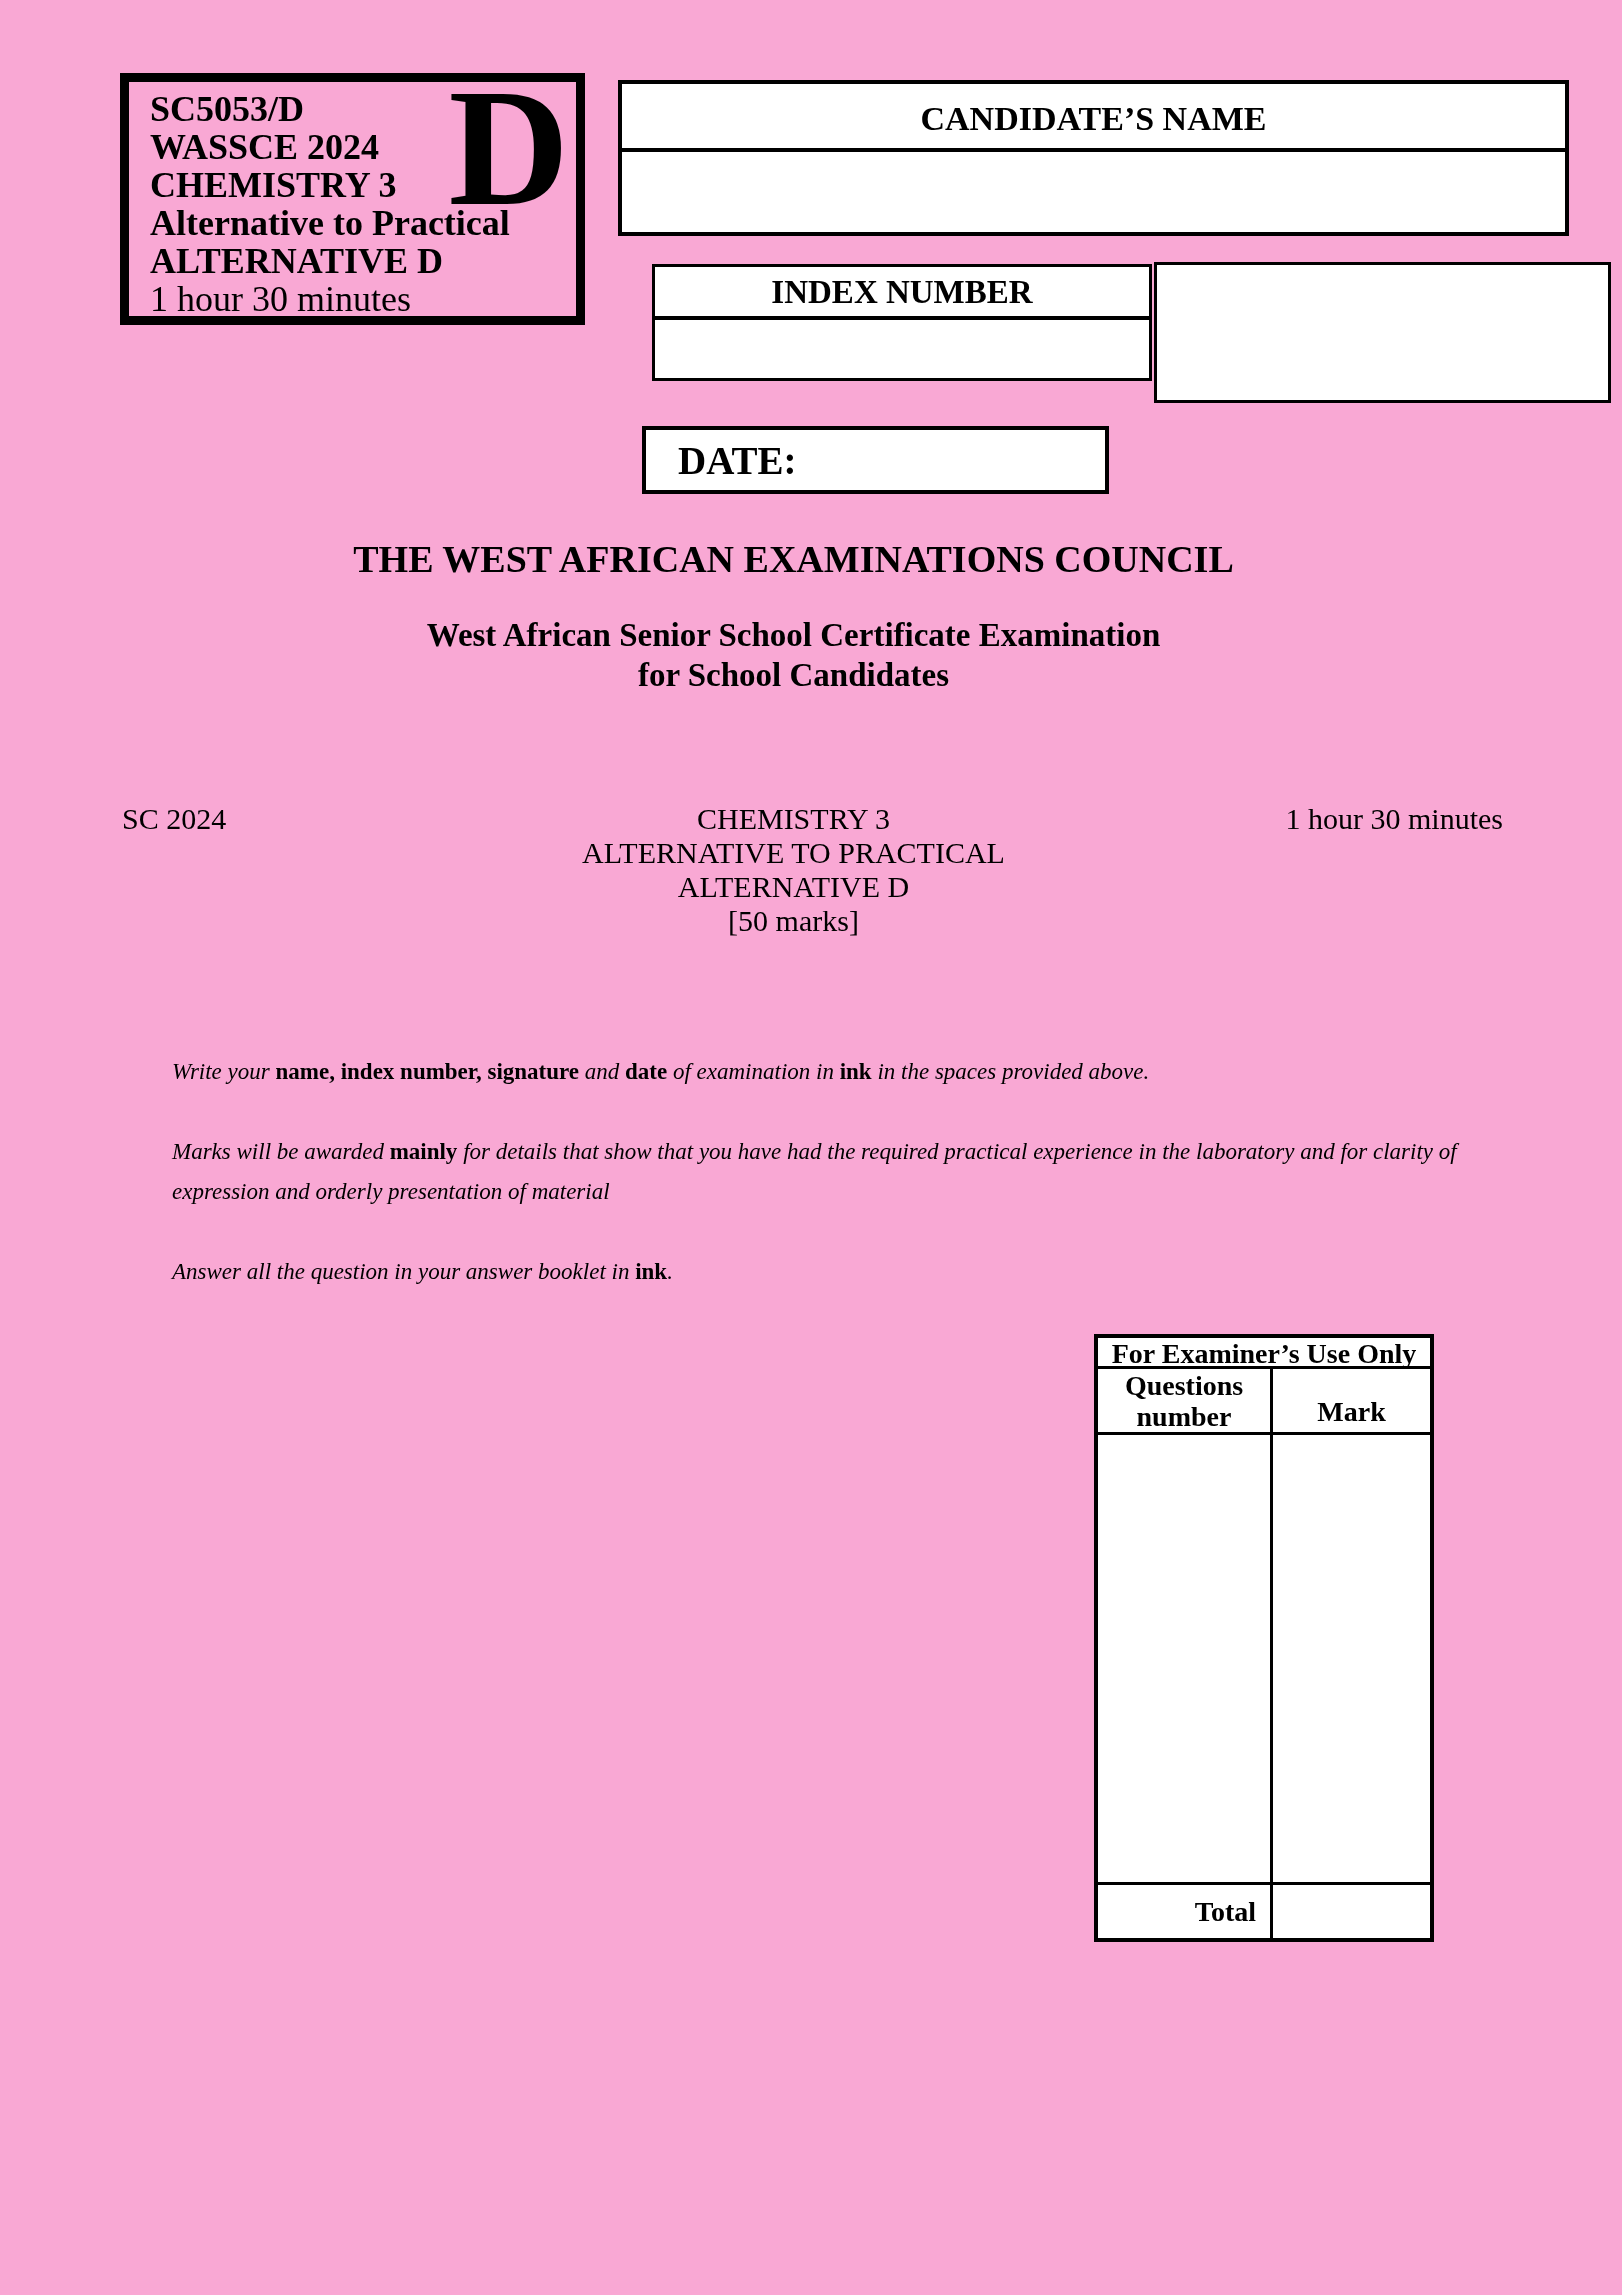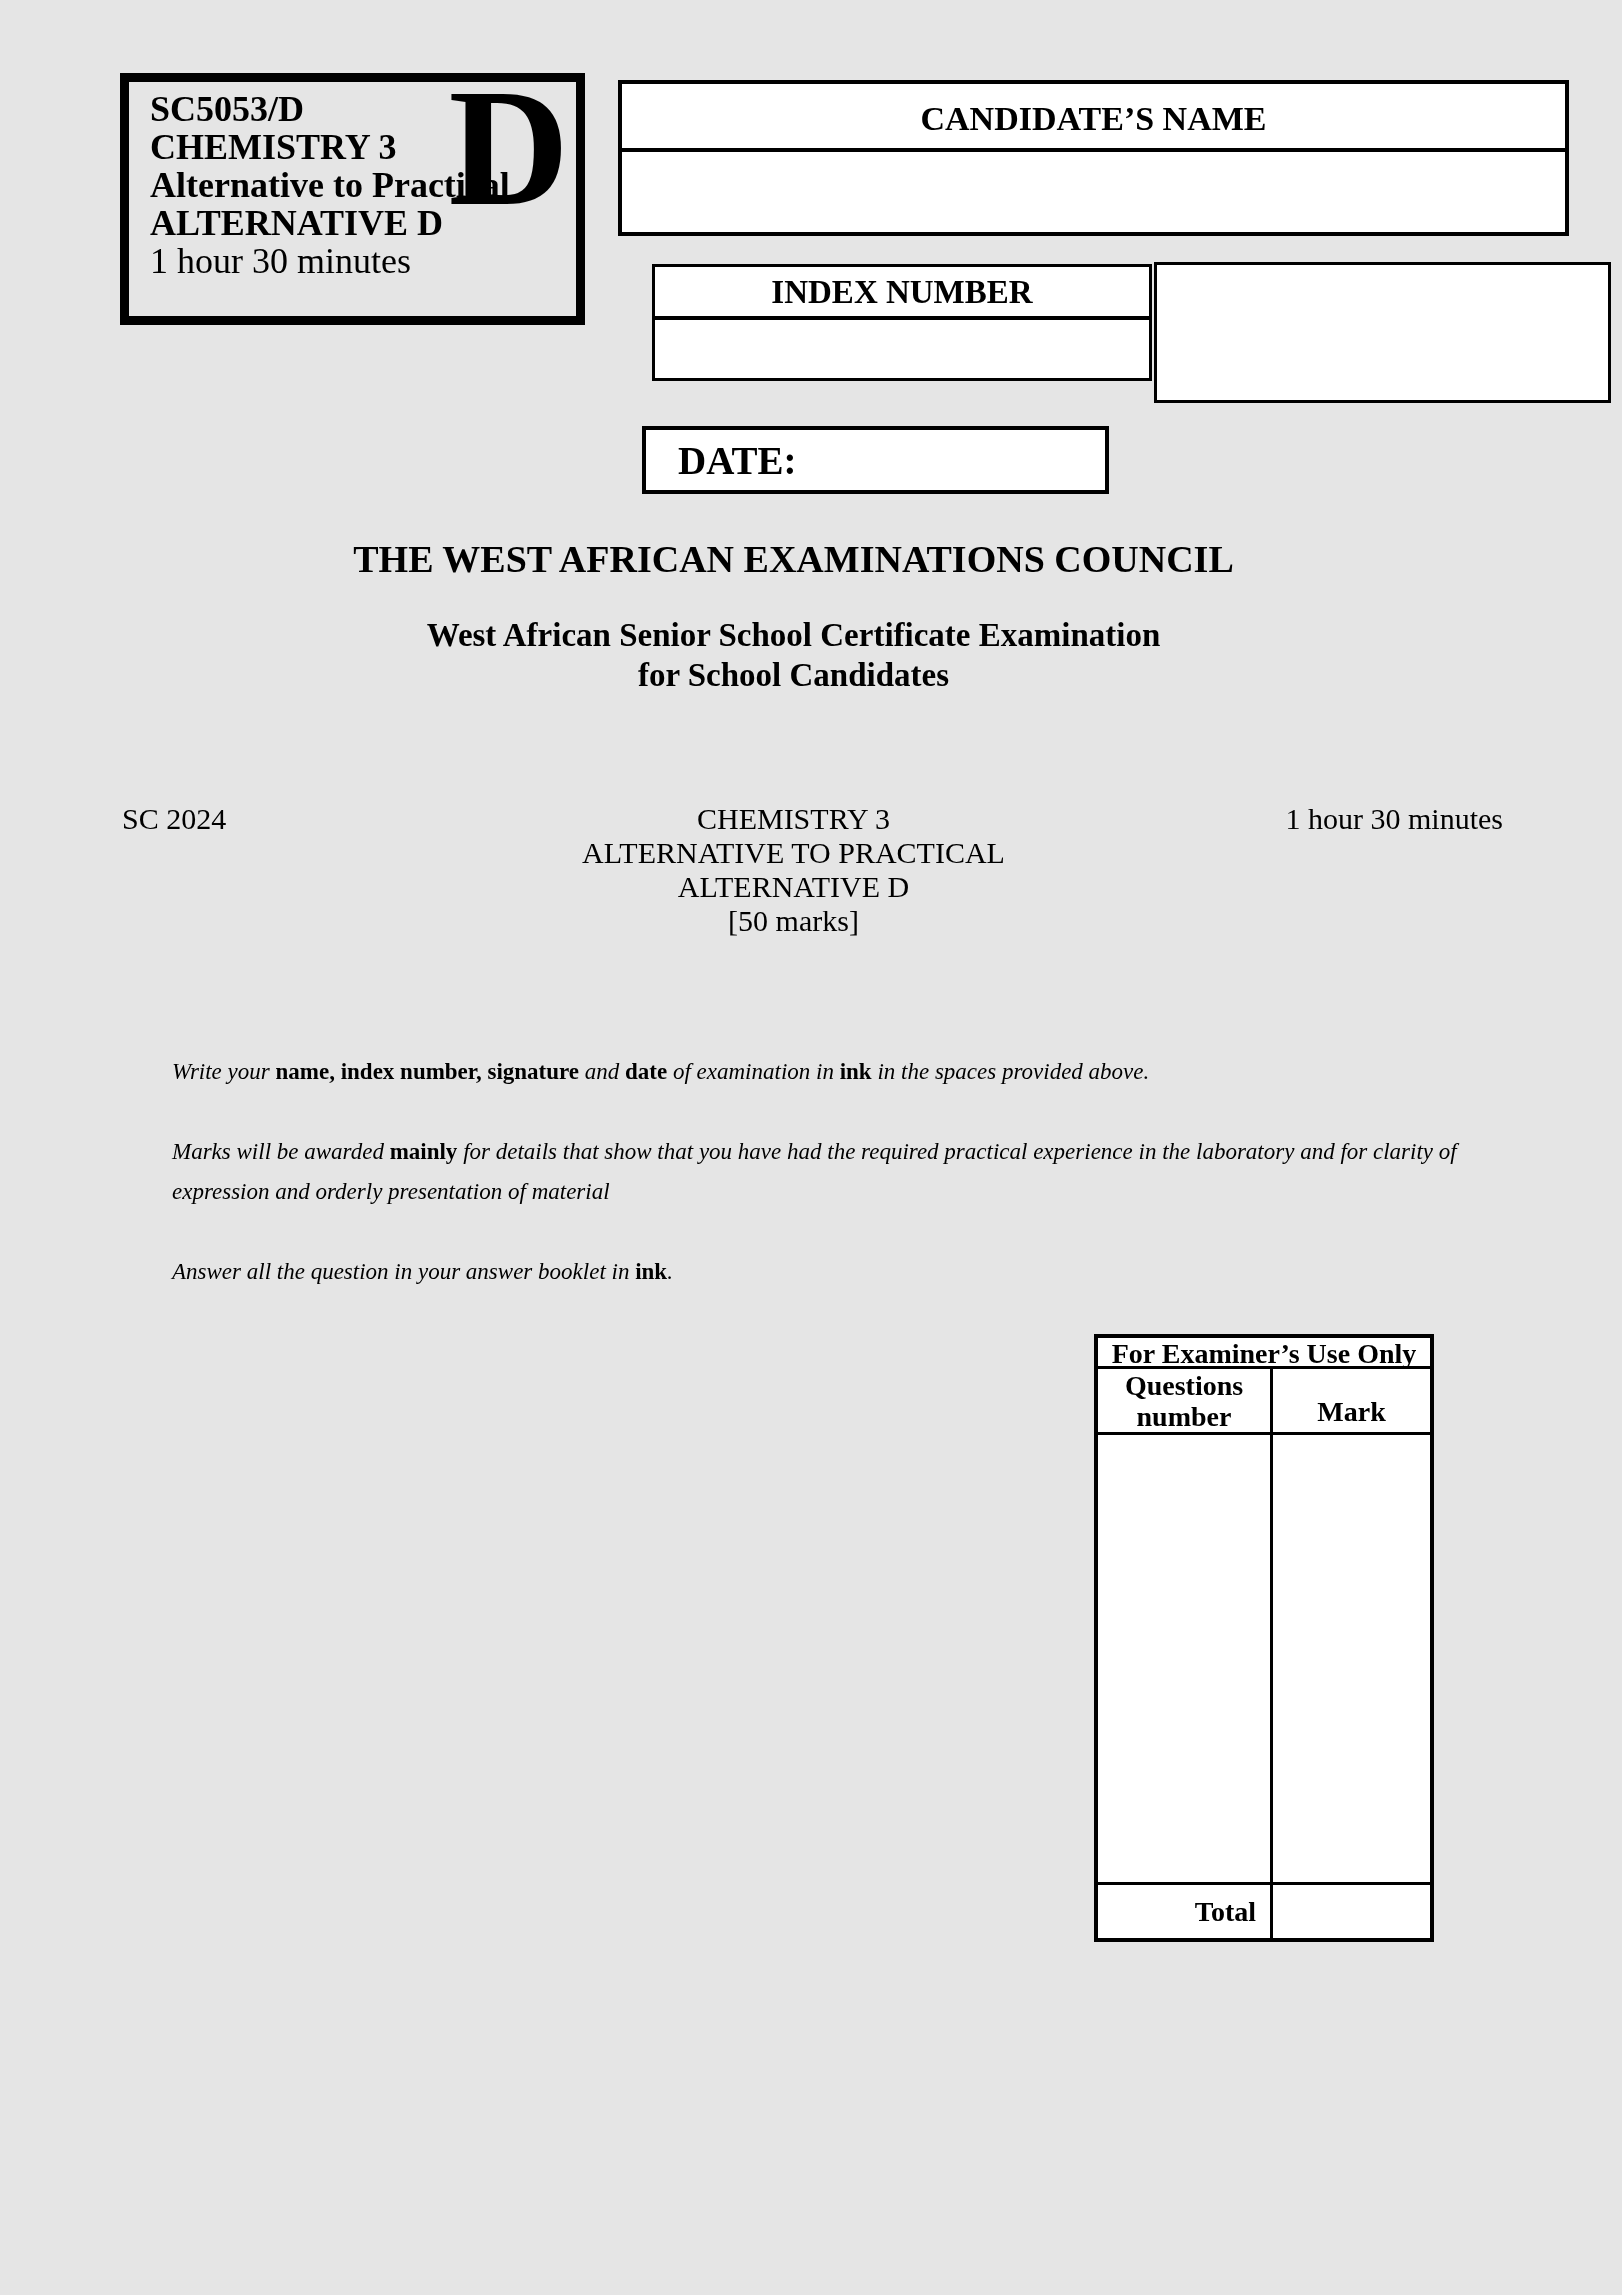--- a/index.html
+++ b/index.html
@@ -1,20 +1,20 @@
 <!DOCTYPE html>
 <html style="font-size:8px"><head>
 <meta charset="utf-8">
 <style>
   html, body { margin: 0; padding: 0; background: #fff; }
   #page {
     position: relative;
     width: 1623px;
     height: 2295px;
-    background: #e5e5e5;
+    background: #f9a8d4;
     color: #000;
     font-family: "Liberation Serif", "DejaVu Serif", serif;
     overflow: hidden;
   }
 
   
   .corner-box {
     position: absolute;
     left: 120px; top: 73px;
     width: 465px; height: 252px;
@@ -157,20 +157,21 @@
   }
   .examiner .t-total-r { border-top: 3px solid #000; box-sizing: border-box; }
 </style>
 </head>
 <body>
 
 <div id="page">
 
   <div class="corner-box">
     <div class="cline">SC5053/D</div>
+    <div class="cline">WASSCE 2024</div>
     <div class="cline">CHEMISTRY 3</div>
     <div class="cline">Alternative to Practical</div>
     <div class="cline">ALTERNATIVE D</div>
     <div class="cline normal">1 hour 30 minutes</div>
     <div class="big-letter">D</div>
   </div>
 
   <div class="fieldbox candidate-box">
     <div class="fb-head">CANDIDATE’S NAME</div>
     <div class="fb-blank"></div>

